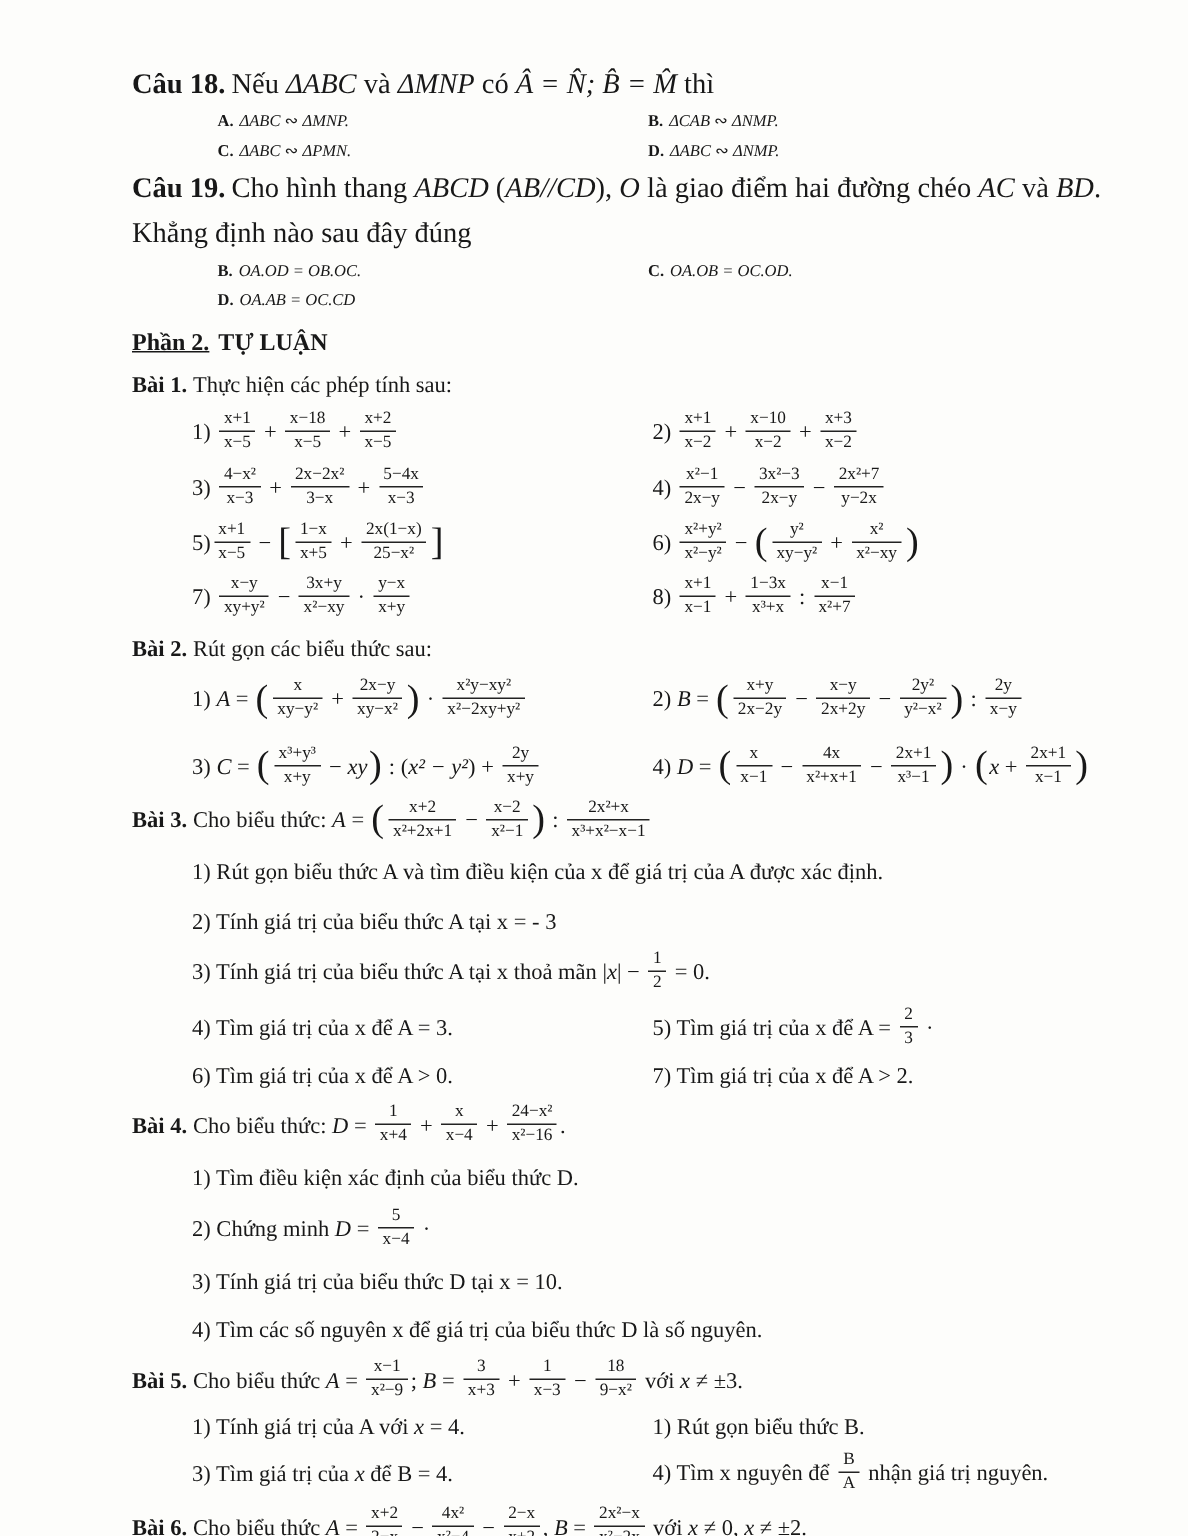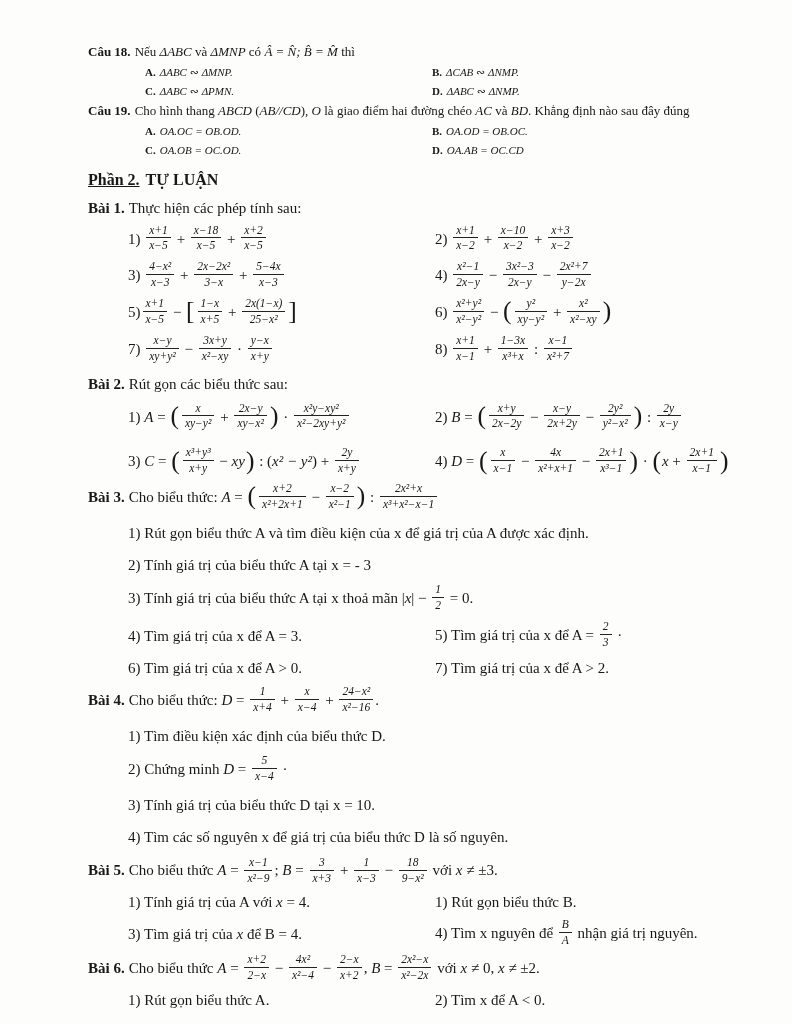--- a/index.html
+++ b/index.html
@@ -3,29 +3,29 @@
 <meta charset="utf-8">
 <style>
   * { margin:0; padding:0; box-sizing:border-box; }
   html,body { background:#ffffff; }
   body { font-family:"Liberation Serif","DejaVu Serif",serif; color:#181818; }
   .page {
     width:792px; height:1024px; margin:0 auto; overflow:hidden;
     background:#fdfdfb;
     padding:42px 54px 10px 88px;
   }
-  .line { font-size:13px; line-height:1.6; }
+  .line { font-size:19px; line-height:1.6; }
   .lbl { font-weight:bold; margin-right:4px; }
   .mu { font-style:normal; }
   .mi { font-style:italic;
         font-family:"Liberation Serif","DejaVu Serif","DejaVu Sans",serif; }
   .mathline .mu, .subline .mu { font-style:normal; }
   
   .frac { display:inline-block; vertical-align:middle; text-align:center;
-          font-style:italic; font-size:11.5px; line-height:1.12;
+          font-size:11.5px; line-height:1.12;
           margin:0 2px; transform:translateY(-2px);
           font-family:"Liberation Serif","DejaVu Serif","DejaVu Sans",serif; }
   .frac .num { display:block; padding:0 3px 1px; border-bottom:1px solid #222; }
   .frac .den { display:block; padding:1px 3px 0; }
   
   .big { display:inline-block; font-size:170%; line-height:0; vertical-align:middle;
          transform:translateY(-2px); margin:0 1px; font-weight:400; }
   
   .optgrid { display:grid; grid-template-columns:287px 1fr; padding-left:57px;
              font-size:11px; line-height:1.75; }
@@ -56,21 +56,20 @@
       <p><span class="lbl">A.</span><span class="mi">ΔABC ∾ ΔMNP.</span></p>
       <p><span class="lbl">B.</span><span class="mi">ΔCAB ∾ ΔNMP.</span></p>
       <p><span class="lbl">C.</span><span class="mi">ΔABC ∾ ΔPMN.</span></p>
       <p><span class="lbl">D.</span><span class="mi">ΔABC ∾ ΔNMP.</span></p>
     </div>
   </section>
 
   <section>
     <p class="line"><span class="lbl">Câu 19.</span><span class="mathline"><span class="mu">Cho hình thang </span><span class="mi">ABCD</span><span class="mu"> (</span><span class="mi">AB//CD</span><span class="mu">), </span><span class="mi">O</span><span class="mu"> là giao điểm hai đường chéo </span><span class="mi">AC</span><span class="mu"> và </span><span class="mi">BD</span><span class="mu">. Khẳng định nào sau đây đúng</span></span></p>
     <div class="optgrid">
-      <p><span class="lbl">A.</span><span class="mi">OA.OC = OB.OD.</span></p>
       <p><span class="lbl">B.</span><span class="mi">OA.OD = OB.OC.</span></p>
       <p><span class="lbl">C.</span><span class="mi">OA.OB = OC.OD.</span></p>
       <p><span class="lbl">D.</span><span class="mi">OA.AB = OC.CD</span></p>
     </div>
   </section>
 
   <h2 class="part-title"><span class="part-label">Phần 2.</span><span>TỰ LUẬN</span></h2>
 
   <section>
     <p class="bhead"><span class="lbl">Bài 1.</span><span>Thực hiện các phép tính sau:</span></p>

